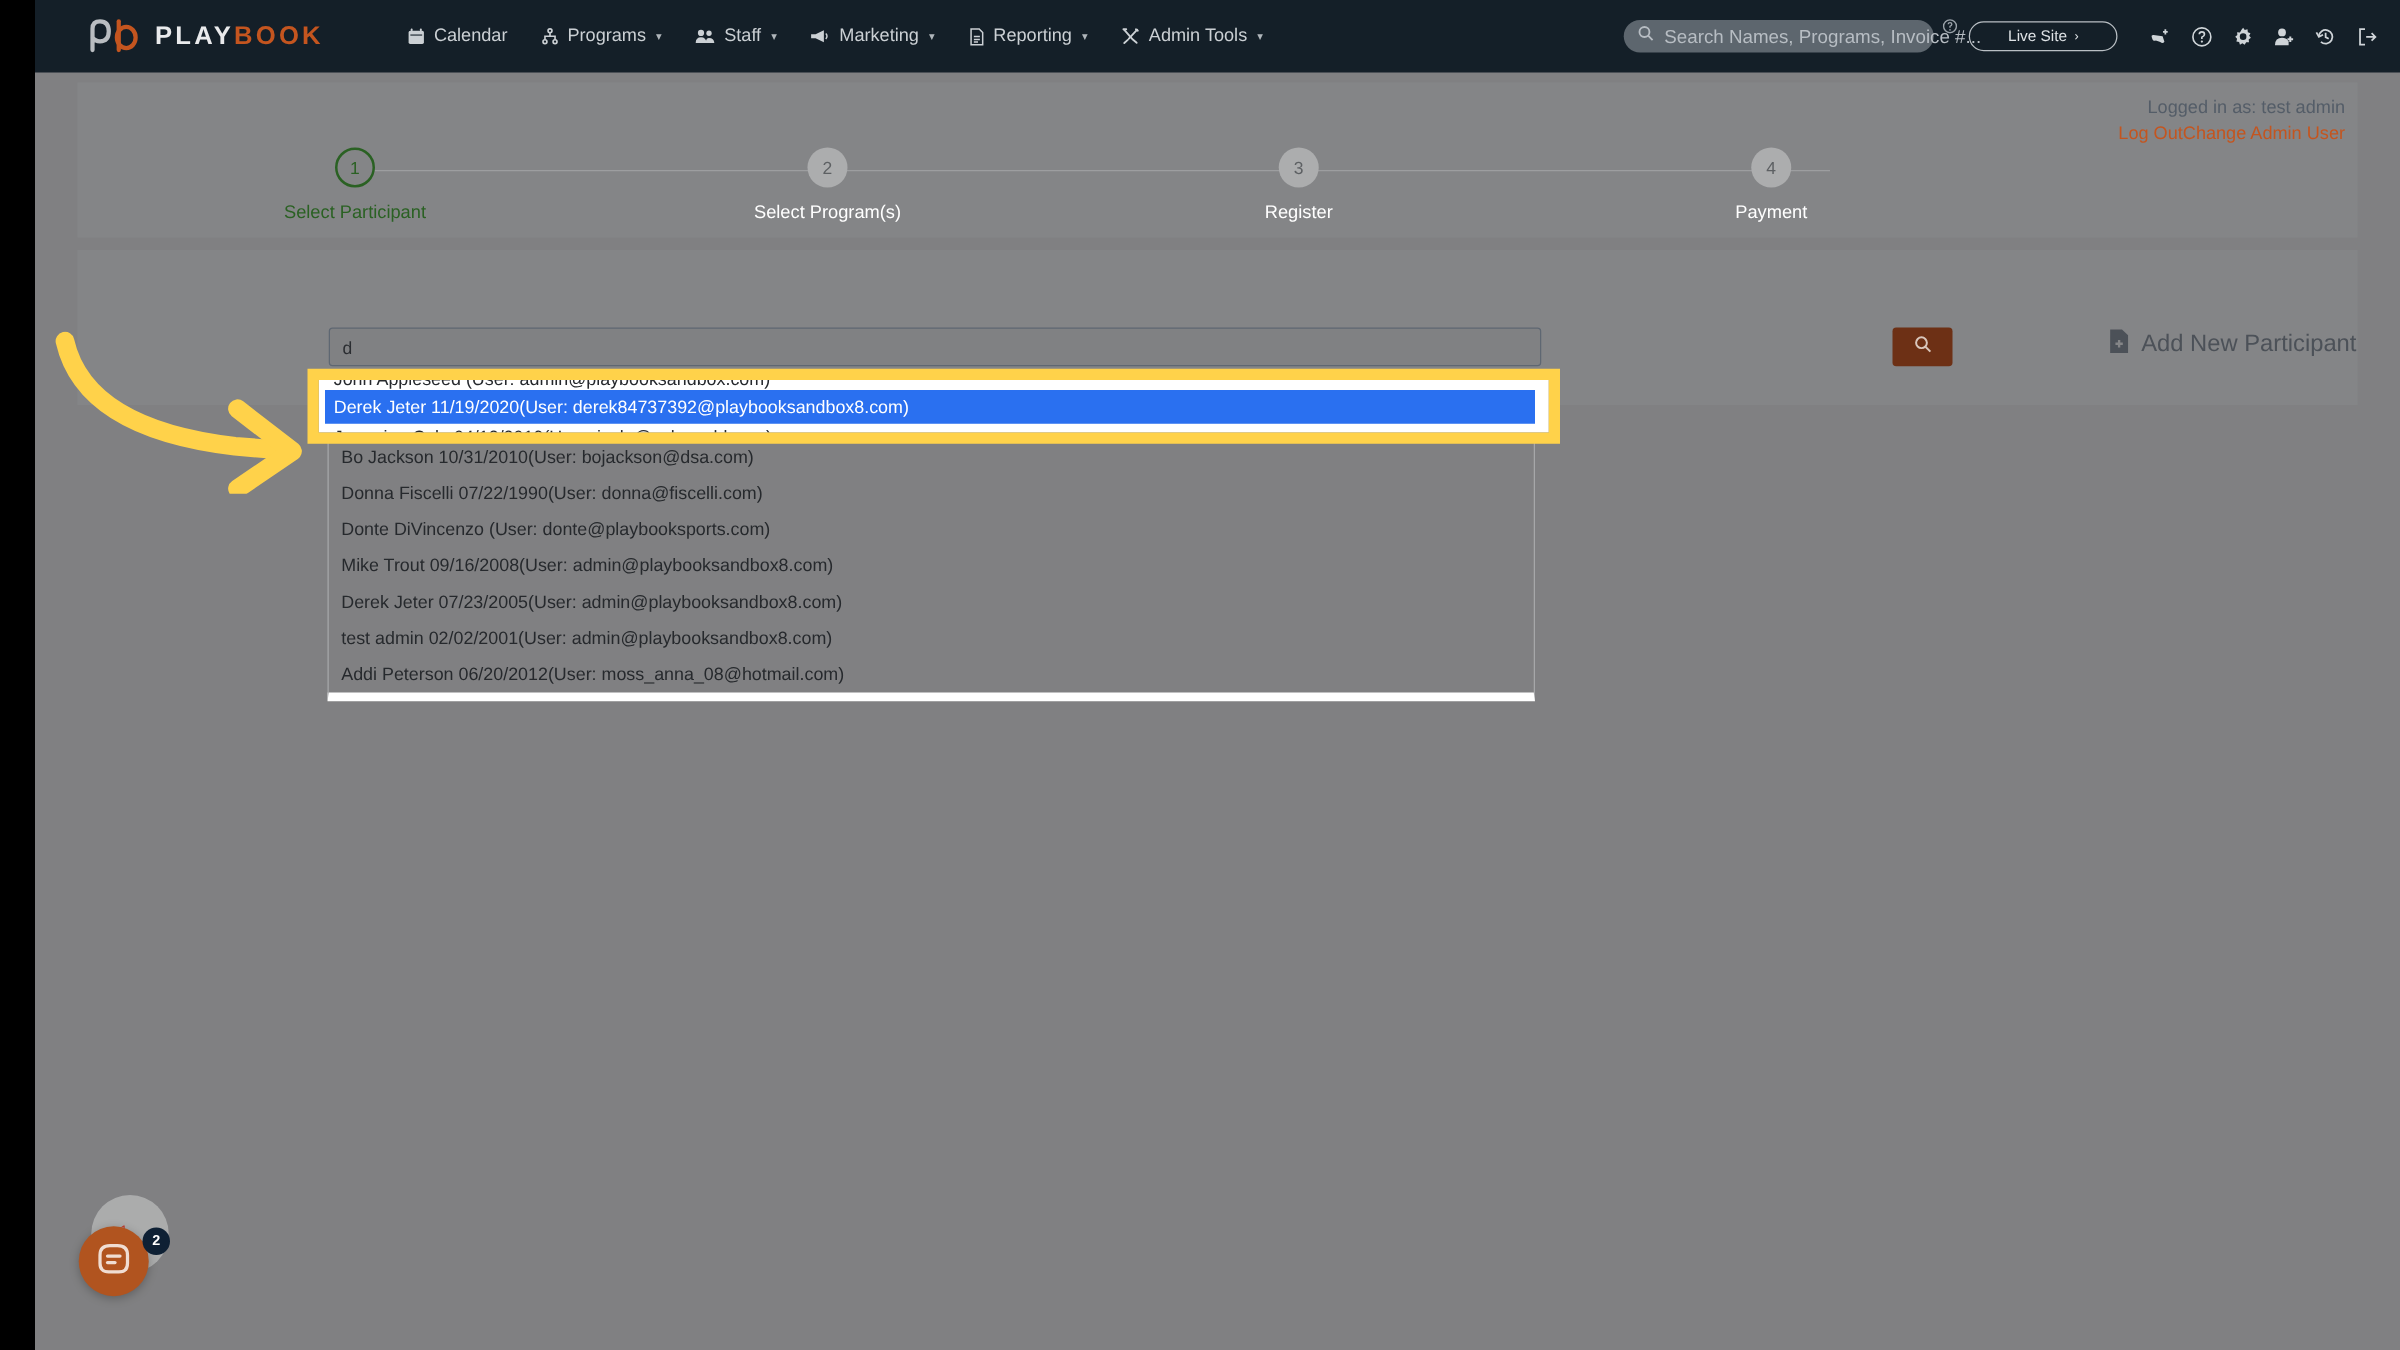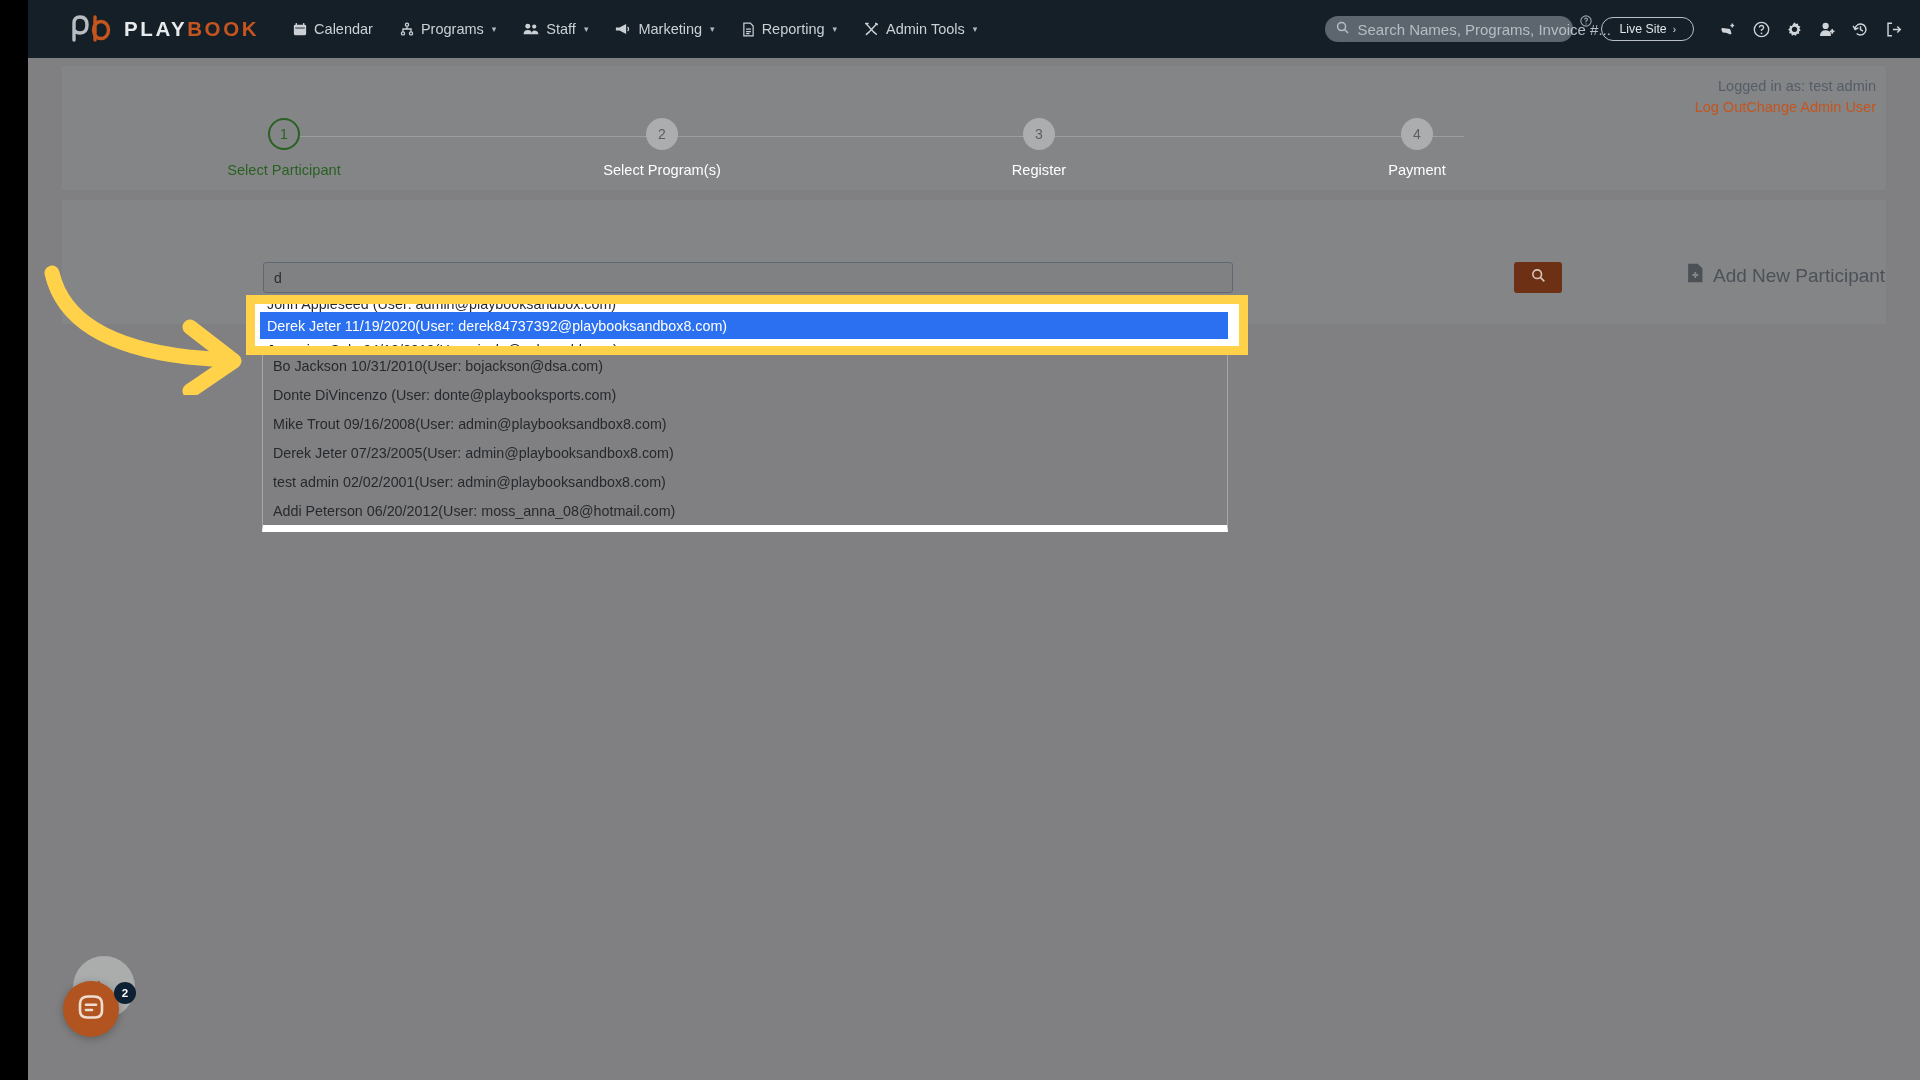--- a/index.html
+++ b/index.html
@@ -24,20 +24,21 @@
 
   
   .navbar {
     position: absolute;
     left: 0; top: 0;
     width: 1892px; height: 58px;
     background: #141f28;
     display: flex;
     align-items: center;
     padding-left: 40px;
+    gap: 33px;
   }
   .brand { display: flex; align-items: center; gap: 10px; margin-right: 34px; }
   .brand-mark { width: 46px; height: 30px; position: relative; }
   .brand-text { font-size: 20.5px; letter-spacing: 2.6px; font-weight: bold; }
   .brand-play { color: #e9eaec; }
   .brand-book { color: #c4551f; }
 
   .nav-items { display: flex; align-items: center; gap: 27px; }
   .nav-item {
     display: flex; align-items: center; gap: 7px;
@@ -59,21 +60,21 @@
     padding: 0 11px; gap: 8px;
     cursor: text;
   }
   .searchbox .ph { color: #b7bdc3; font-size: 15px; white-space: nowrap; }
   .help-sup { color: #9aa2a9; font-size: 13px; margin: -14px 0 0 7px; }
   .live-site {
     margin-left: 9px;
     border: 1px solid #b9bfc4;
     color: #dfe3e6;
     border-radius: 14px;
-    height: 24px; padding: 0 17px;
+    height: 24px; padding: 0 30px;
     display: flex; align-items: center; gap: 6px;
     font-size: 12.3px; cursor: pointer;
   }
   .live-site .arr { font-size: 10px; }
   .nav-icons { display: flex; align-items: center; gap: 16px; margin-left: 26px; color: #cfd4d8; }
   .nav-icons > span { cursor: pointer; display:inline-flex; }
 
   
   .panel {
     position: absolute; left: 34px;
@@ -431,20 +432,21 @@
                 <path d="M7.8 8.6 L7.8 14.2 M5 11.4 L10.6 11.4" stroke="#848587" stroke-width="1.8"></path>
               </svg>
           </span>
           <span>Add New Participant</span>
         </div>
       </div>
     </div>
 
     <div class="dropdown">
       <div class="dd-item">Bo Jackson 10/31/2010(User: bojackson@dsa.com)</div>
+      <div class="dd-item">Donna Fiscelli 07/22/1990(User: donna@fiscelli.com)</div>
       <div class="dd-item">Donte DiVincenzo (User: donte@playbooksports.com)</div>
       <div class="dd-item">Mike Trout 09/16/2008(User: admin@playbooksandbox8.com)</div>
       <div class="dd-item">Derek Jeter 07/23/2005(User: admin@playbooksandbox8.com)</div>
       <div class="dd-item">test admin 02/02/2001(User: admin@playbooksandbox8.com)</div>
       <div class="dd-item">Addi Peterson 06/20/2012(User: moss_anna_08@hotmail.com)</div>
     </div>
 
     <div class="hl-inner">
       <div class="hl-row1">John Appleseed (User: admin@playbooksandbox.com)</div>
       <div class="hl-row2">Derek Jeter 11/19/2020(User: derek84737392@playbooksandbox8.com)</div>

